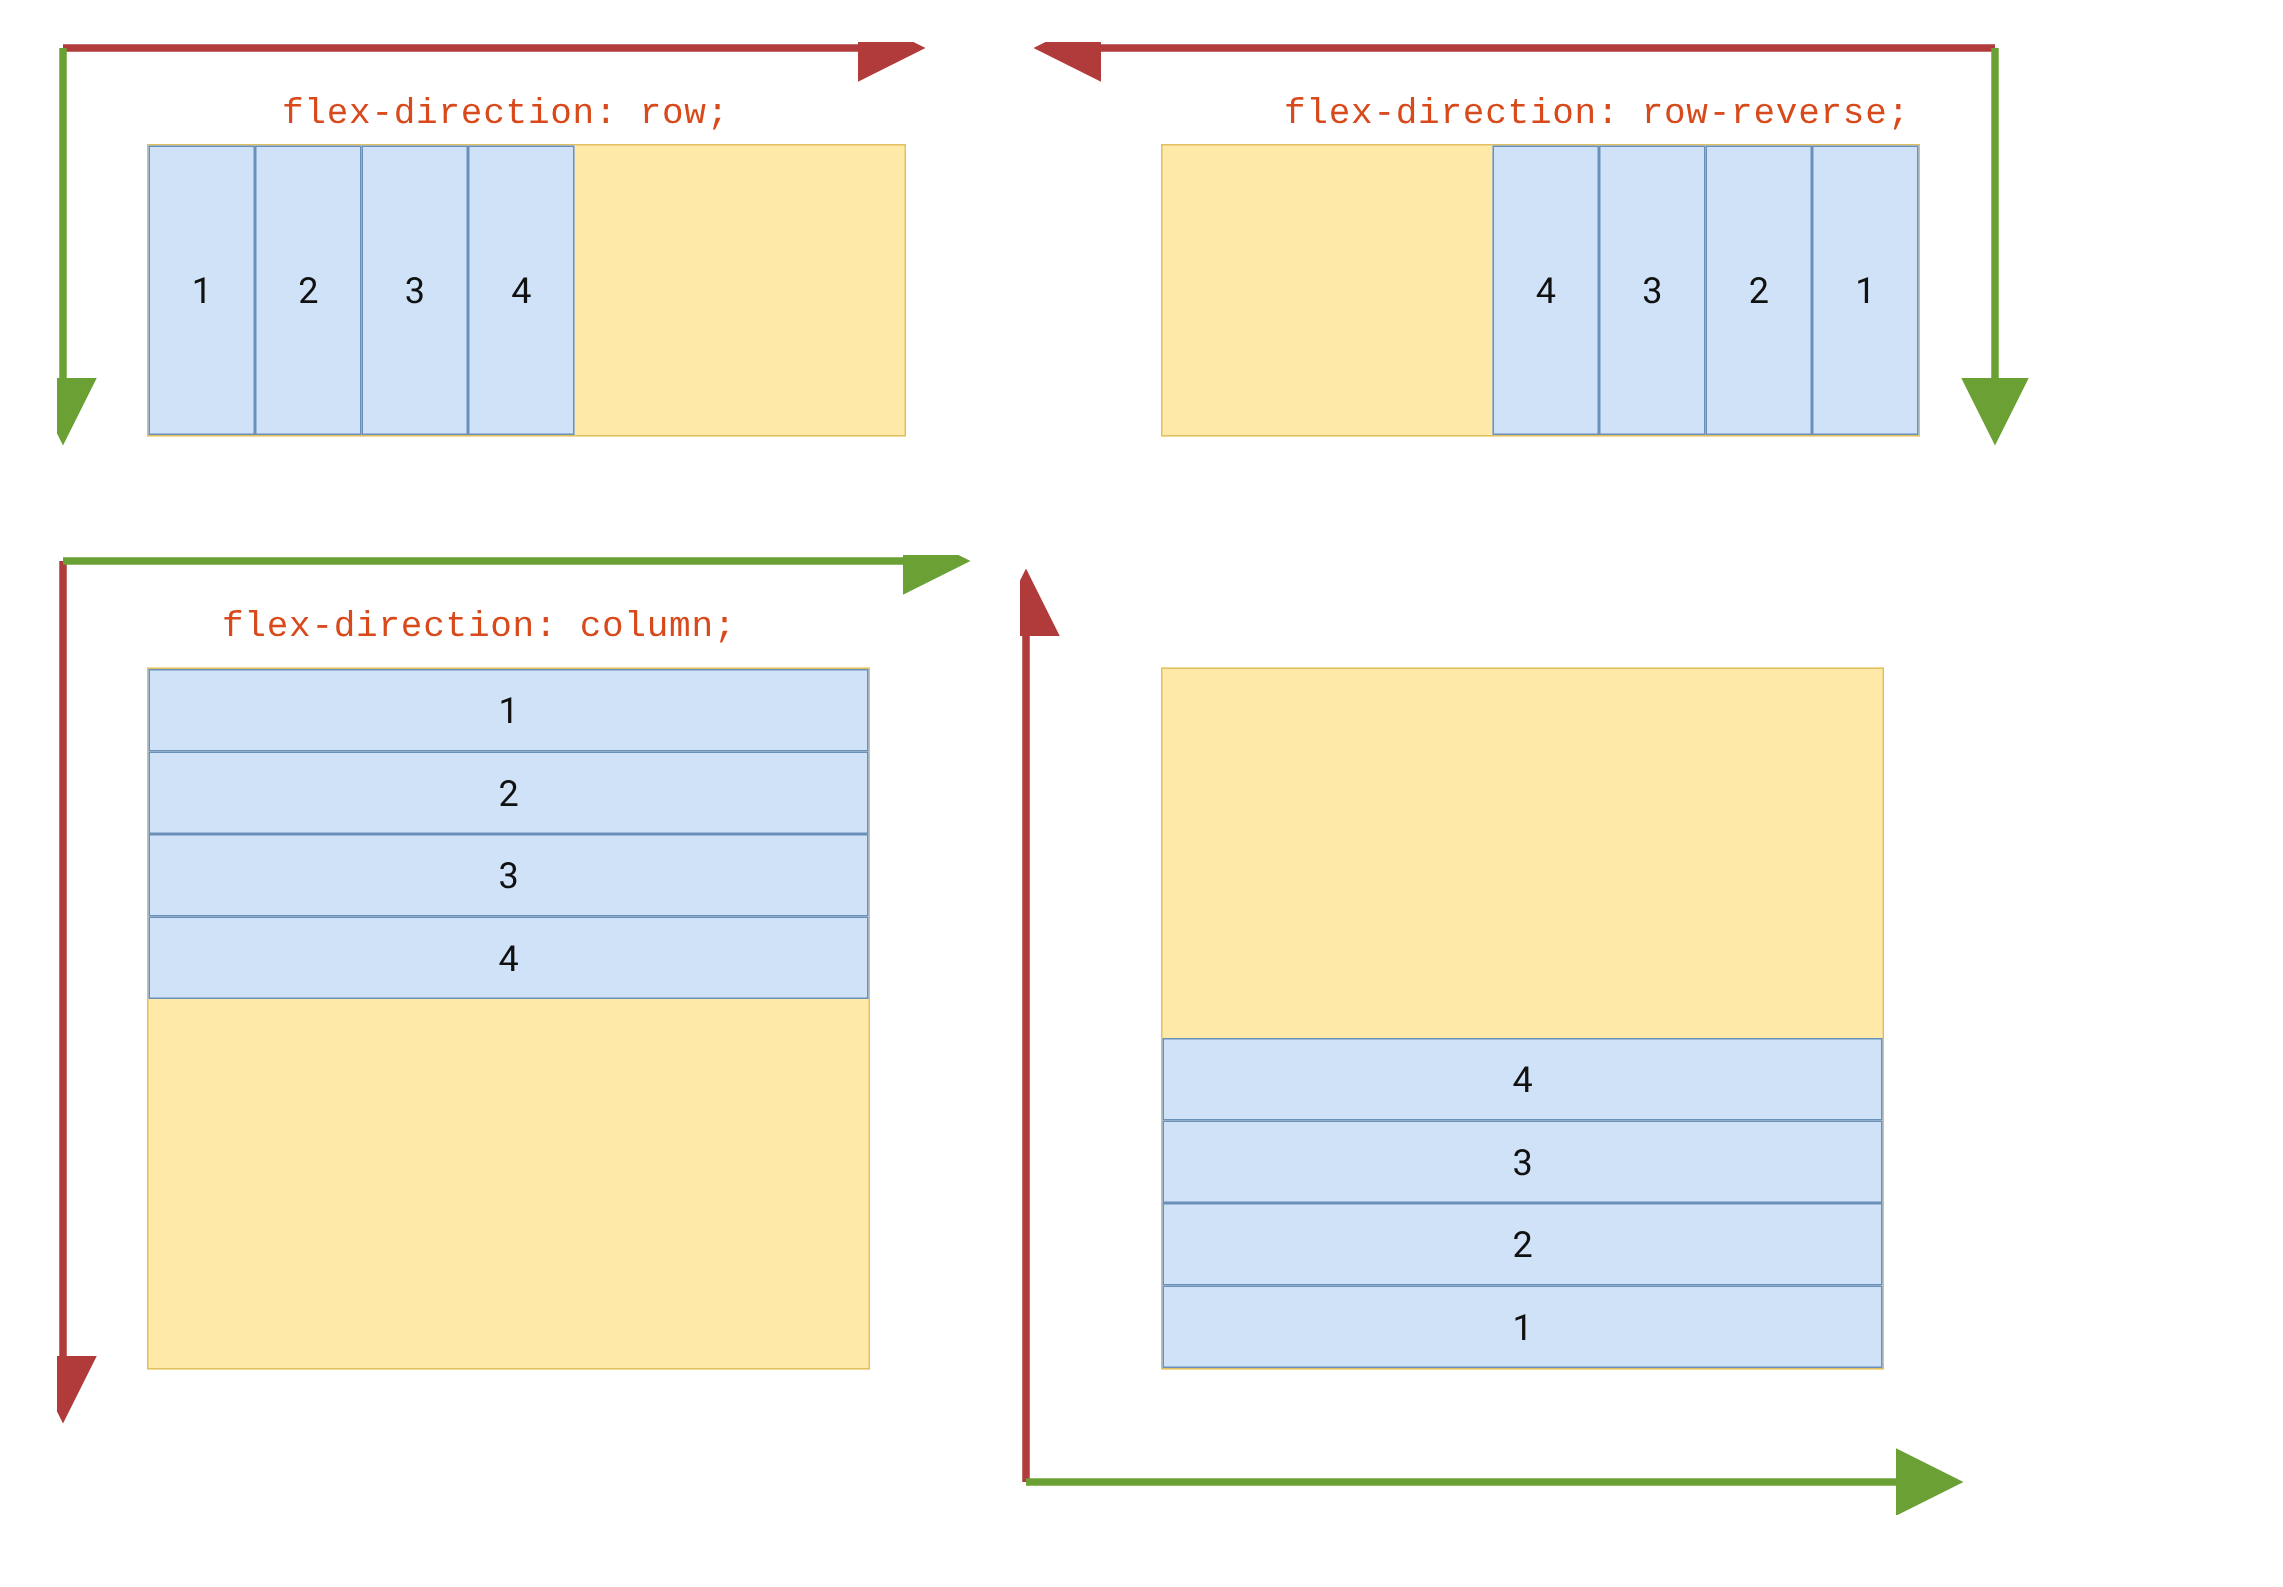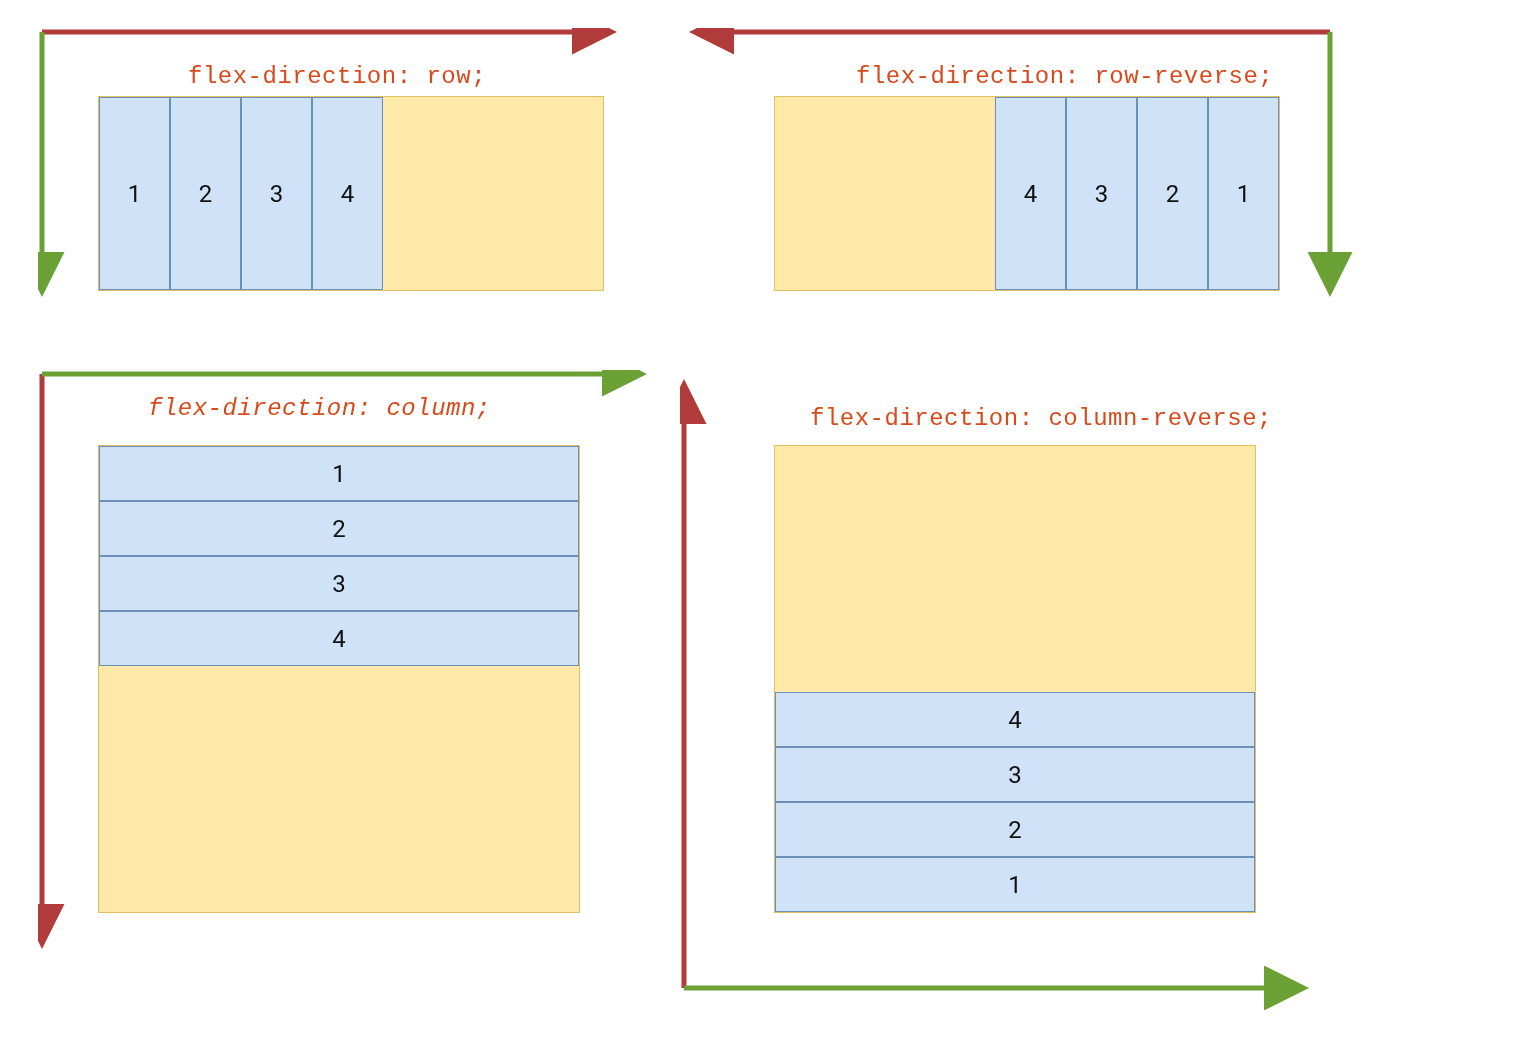--- a/index.html
+++ b/index.html
@@ -29,21 +29,21 @@
     .label {
       font-family: "SFMono-Regular", Consolas, "Liberation Mono", Menlo, monospace;
       color: #d84a1c;
       font-size: 24px;
       letter-spacing: 0.5px;
       position: absolute;
       white-space: nowrap;
     }
     .q1 .label { left: 150px; top: 35px; }
     .q2 .label { left: 140px; top: 35px; margin-left: 36px; }
-    .q3 .label { left: 110px; top: 25px; font-style: italic; }
+    .q3 .label { left: 110px; top: 35px; }
     .q4 .label { left: 130px; top: 35px; }
 
     .container-wrap {
       position: absolute;
       background: #ffe9a8;
       border: 1px solid #e0c060;
     }
     .q1 .container-wrap { left: 60px;  top: 68px;  width: 506px; height: 195px; display: flex; flex-direction: row; }
     .q2 .container-wrap { left: 94px;  top: 68px;  width: 506px; height: 195px; display: flex; flex-direction: row-reverse; }
     .q3 .container-wrap { left: 60px;  top: 75px;  width: 482px; height: 468px; display: flex; flex-direction: column; }
@@ -154,21 +154,20 @@
         </marker>
         <marker id="arr-green-r2" viewBox="0 0 10 10" refX="8" refY="5" markerWidth="9" markerHeight="9" orient="auto">
           <path d="M0,0 L10,5 L0,10 Z" fill="#6aa034"></path>
         </marker>
       </defs>
 
       <line x1="4" y1="618" x2="4" y2="18" stroke="#b13a3a" stroke-width="5" marker-end="url(#arr-red-u)"></line>
 
       <line x1="4" y1="618" x2="620" y2="618" stroke="#6aa034" stroke-width="5" marker-end="url(#arr-green-r2)"></line>
     </svg>
-    <div class="label">flex-direction: column-reverse;</div>
     <div class="container-wrap">
       <div class="item col">1</div>
       <div class="item col">2</div>
       <div class="item col">3</div>
       <div class="item col">4</div>
     </div>
   </div>
 
 </div>
 

